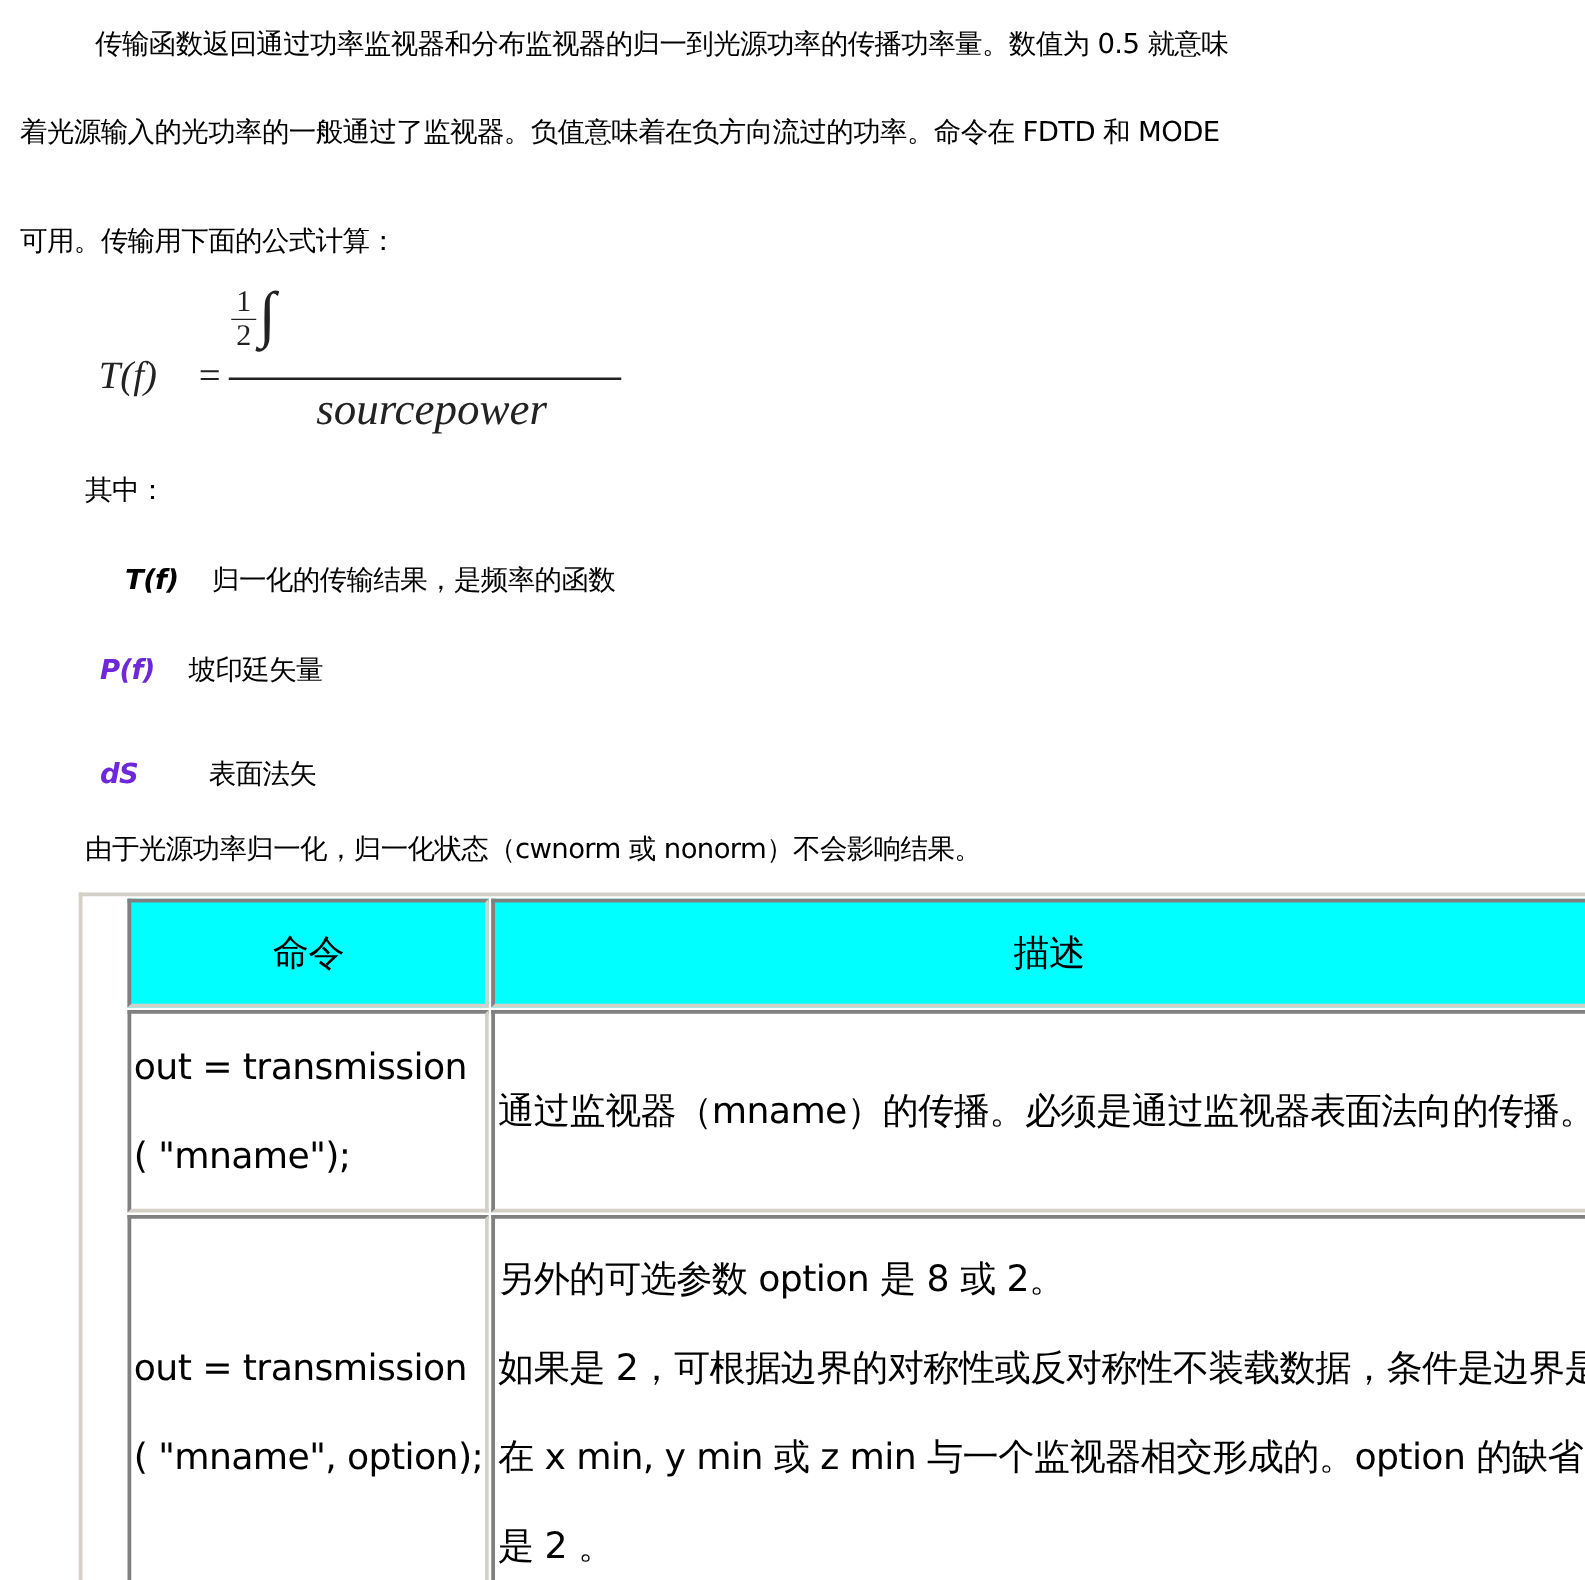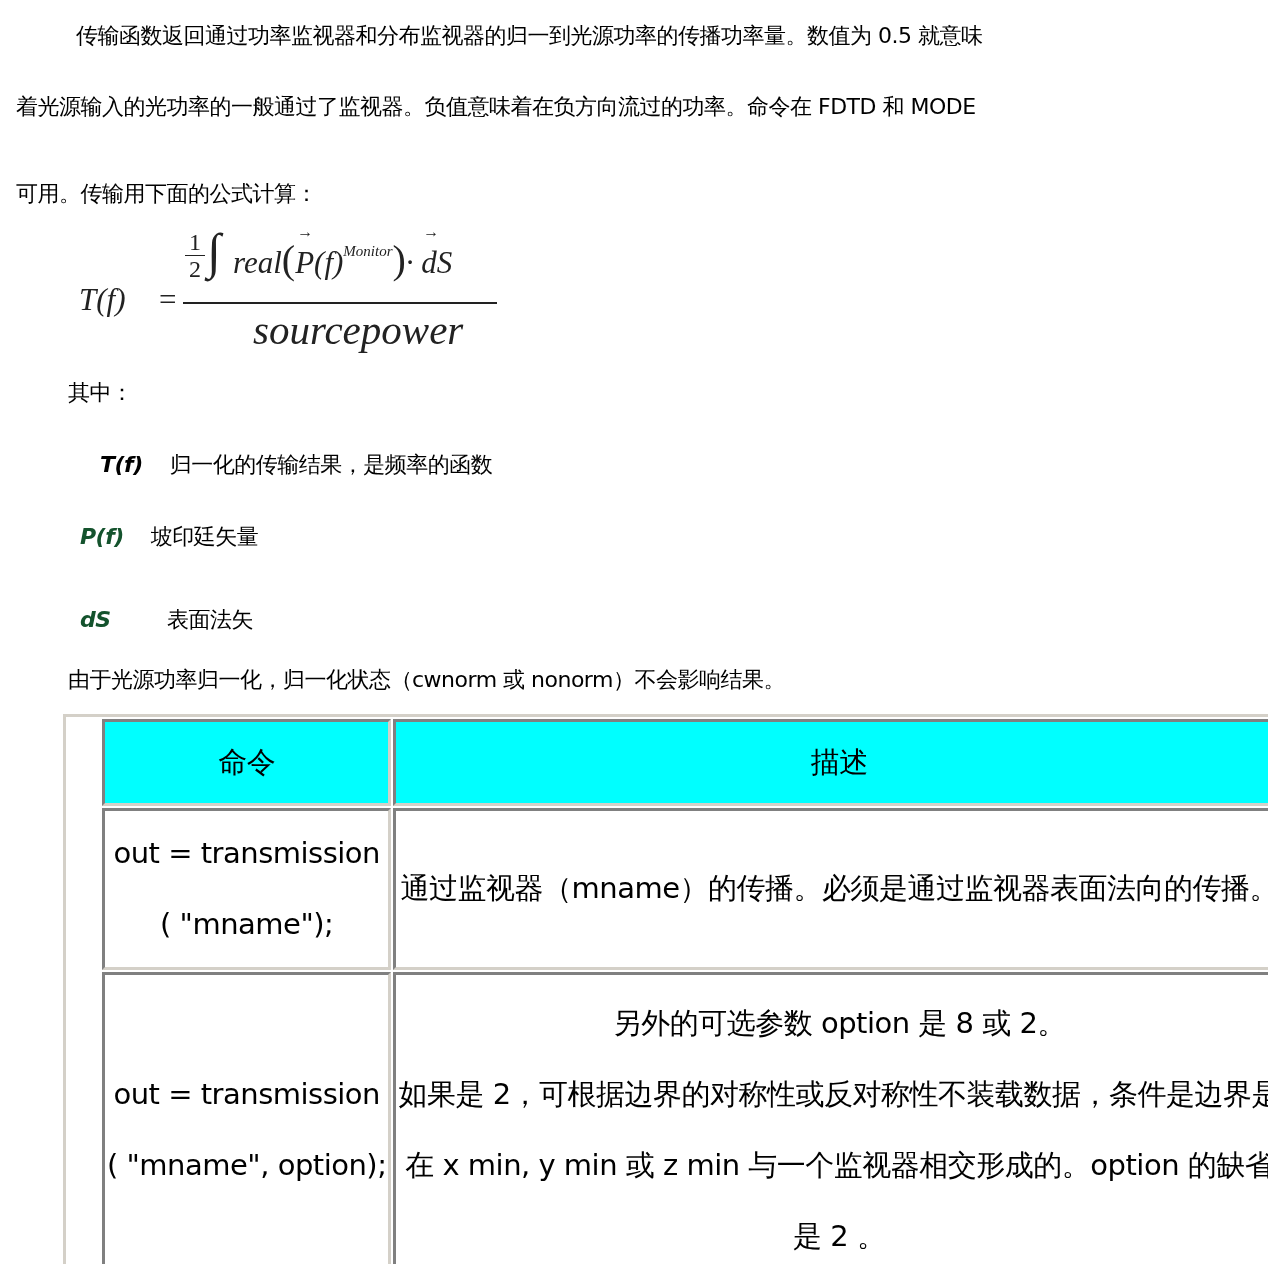--- a/index.html
+++ b/index.html
@@ -17,65 +17,61 @@
     font-family: "Liberation Serif", "DejaVu Serif", serif; font-style: italic; color: #222;
   }
   .formula .lhs { position: absolute; left: 4px; top: 56px; font-size: 31px; }
   .formula .eq { position: absolute; left: 84px; top: 56px; font-size: 31px; font-style: normal; }
   .formula .half { position: absolute; left: 110px; top: 4px; font-size: 24px; font-style: normal; text-align: center; width: 20px; line-height: 24px; }
   .formula .half .bar { display: block; border-top: 1.5px solid #222; margin: 1px 0; }
   .formula .integral { position: absolute; left: 132px; top: -4px; font-size: 50px; font-style: normal; }
   .formula .num { position: absolute; left: 158px; top: 10px; font-size: 31px; white-space: nowrap; }
   .formula .num sup { font-size: 15px; position: relative; top: -6px; }
   .formula .fracbar { position: absolute; left: 108px; top: 76px; width: 314px; border-top: 2px solid #222; }
-  .formula .den { position: absolute; left: 178px; top: 80px; font-size: 41px; }
+  .formula .den { position: absolute; left: 178px; top: 80px; font-size: 36px; }
   .vec { position: relative; display: inline-block; }
   .vec::before { content: "→"; position: absolute; top: -22px; left: 2px; font-size: 16px; font-style: normal; }
 
   .def-sym { font-weight: bold; font-style: italic; display: inline-block; }
   .def-sym.dark { color: #000; }
-  .def-sym.red { color: #14532d; }
+  .def-sym.red { color: #6d28d9; }
 
   table.cmd {
     position: absolute; left: 63px; top: 714px; width: 1160px; height: 580px;
     border-collapse: separate; border-spacing: 2px;
     border-top: 3px solid #d4d0c8; border-left: 3px solid #d4d0c8;
     border-right: 3px solid #808080; border-bottom: 3px solid #808080;
     font-size: 29px; letter-spacing: -0.5px; padding-left: 34px;
   }
   table.cmd td, table.cmd th {
     border-top: 3px solid #808080; border-left: 3px solid #808080;
     border-right: 3px solid #d4d0c8; border-bottom: 3px solid #d4d0c8;
     padding: 0 2px; font-weight: normal; line-height: 71px; vertical-align: middle;
   }
   table.cmd th { background: #00ffff; text-align: center; height: 74px; }
   table.cmd .c1 { width: 280px; }
-  table.cmd td { text-align: center; }
+  table.cmd td { text-align: left; }
   .cell-line { display: block; white-space: nowrap; }
 </style>
 </head>
 <body>
 
 <div class="line" style="left:76px; top:19px;">传输函数返回通过功率监视器和分布监视器的归一到光源功率的传播功率量。数值为 0.5 就意味</div>
 <div class="line" style="left:16px; top:90px;">着光源输入的光功率的一般通过了监视器。负值意味着在负方向流过的功率。命令在 FDTD  和 MODE</div>
 <div class="line" style="left:16px; top:177px;">可用。传输用下面的公式计算：</div>
 
 <div class="formula">
   <span class="lhs">T(f)</span>
   <span class="eq">=</span>
   <span class="half">
     <span>1</span>
     <span class="bar"></span>
     <span>2</span>
   </span>
   <span class="integral">∫</span>
-  <span class="num">
-    <span>real</span><span style="font-style:normal; font-size:40px;">(</span><span class="vec">P</span><span>(f)</span><sup>Monitor</sup><span style="font-style:normal; font-size:40px;">)</span><span>·</span>
-    <span class="vec">dS</span>
-  </span>
   <span class="fracbar"></span>
   <span class="den">sourcepower</span>
 </div>
 
 <div class="line" style="left:68px; top:376px;">其中：</div>
 
 <div class="line" style="left:100px; top:448px;">
   <span class="def-sym dark">T(f)</span>
   <span style="display:inline-block; width:14px;"></span>
   <span>归一化的传输结果，是频率的函数</span>

